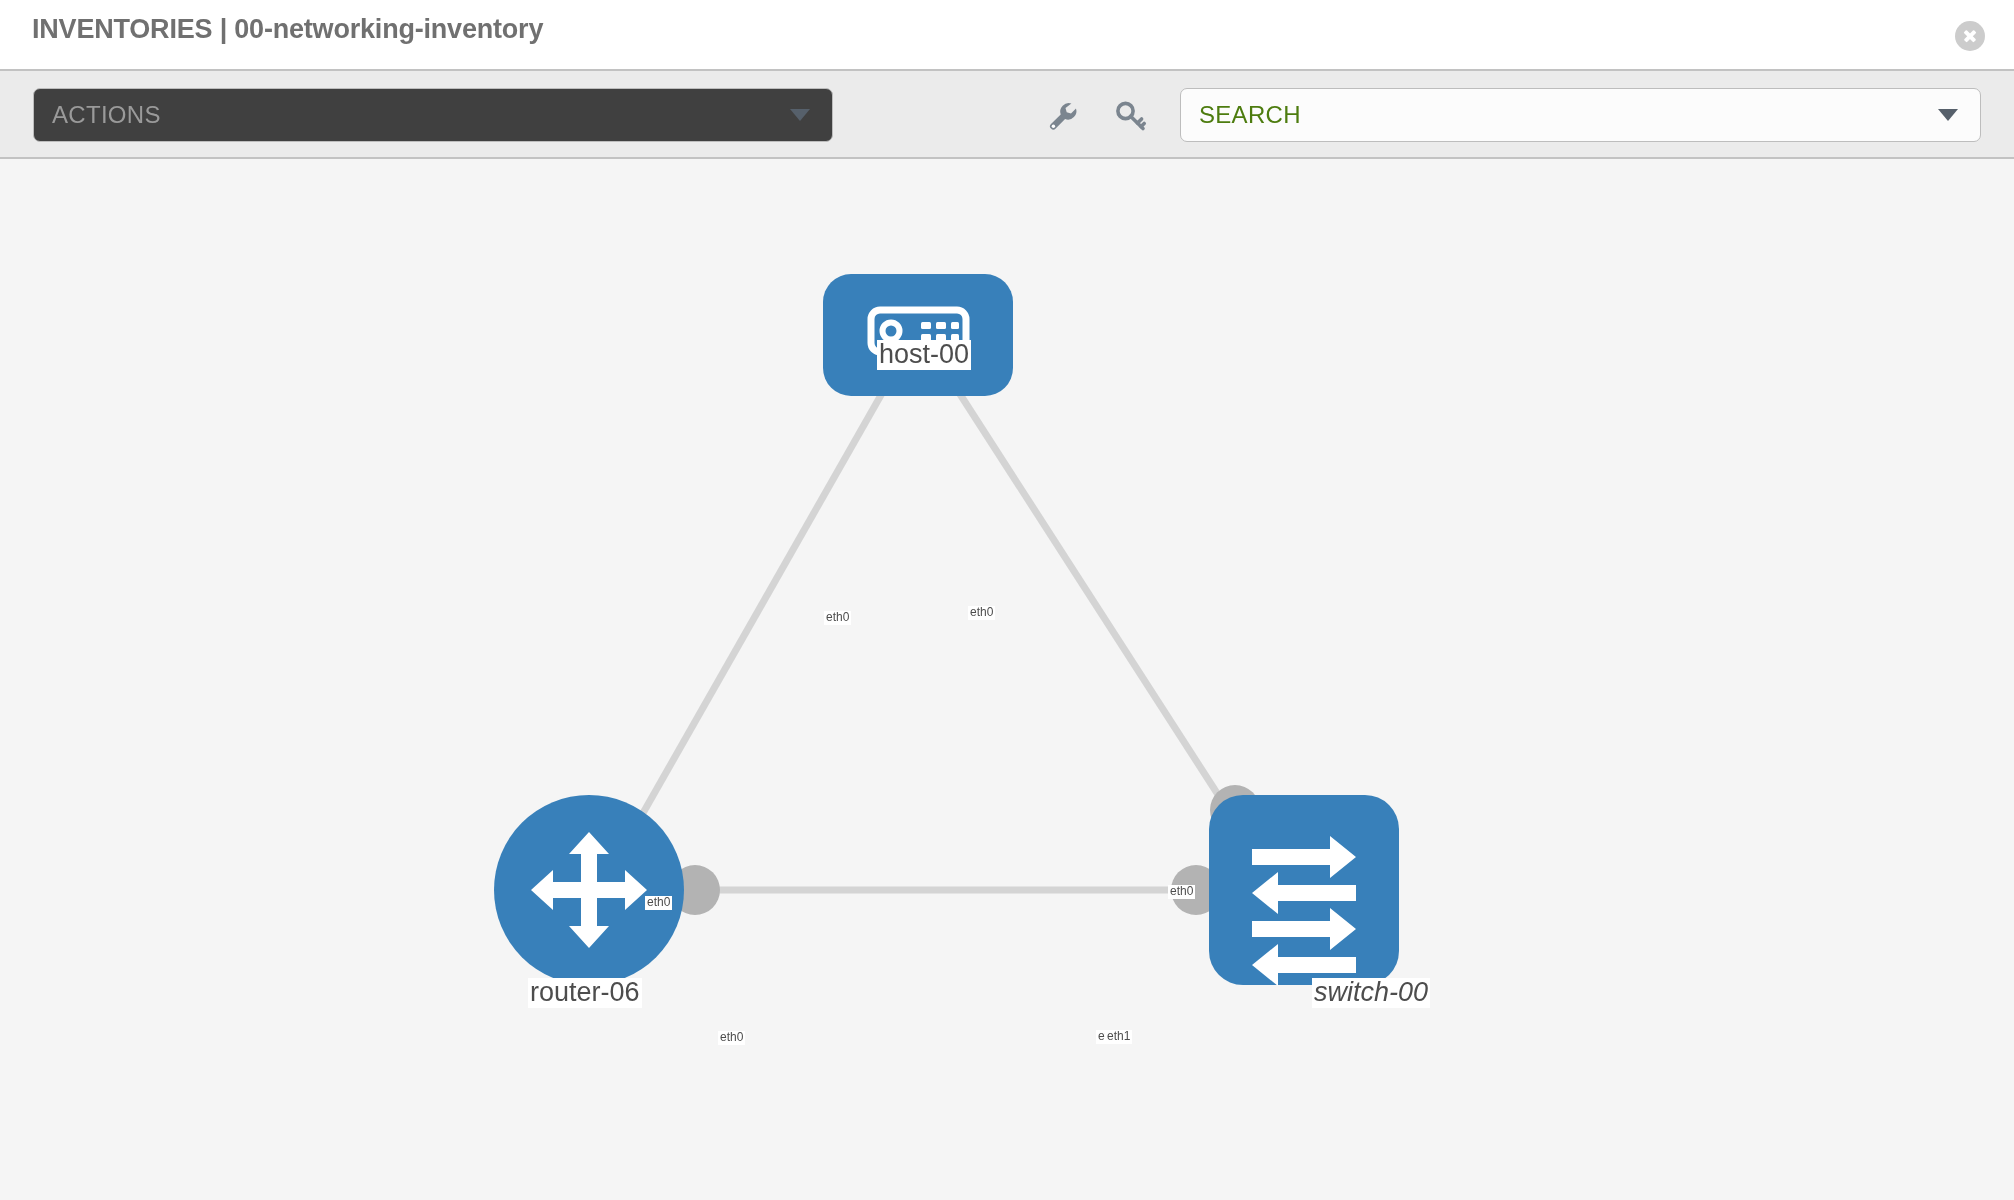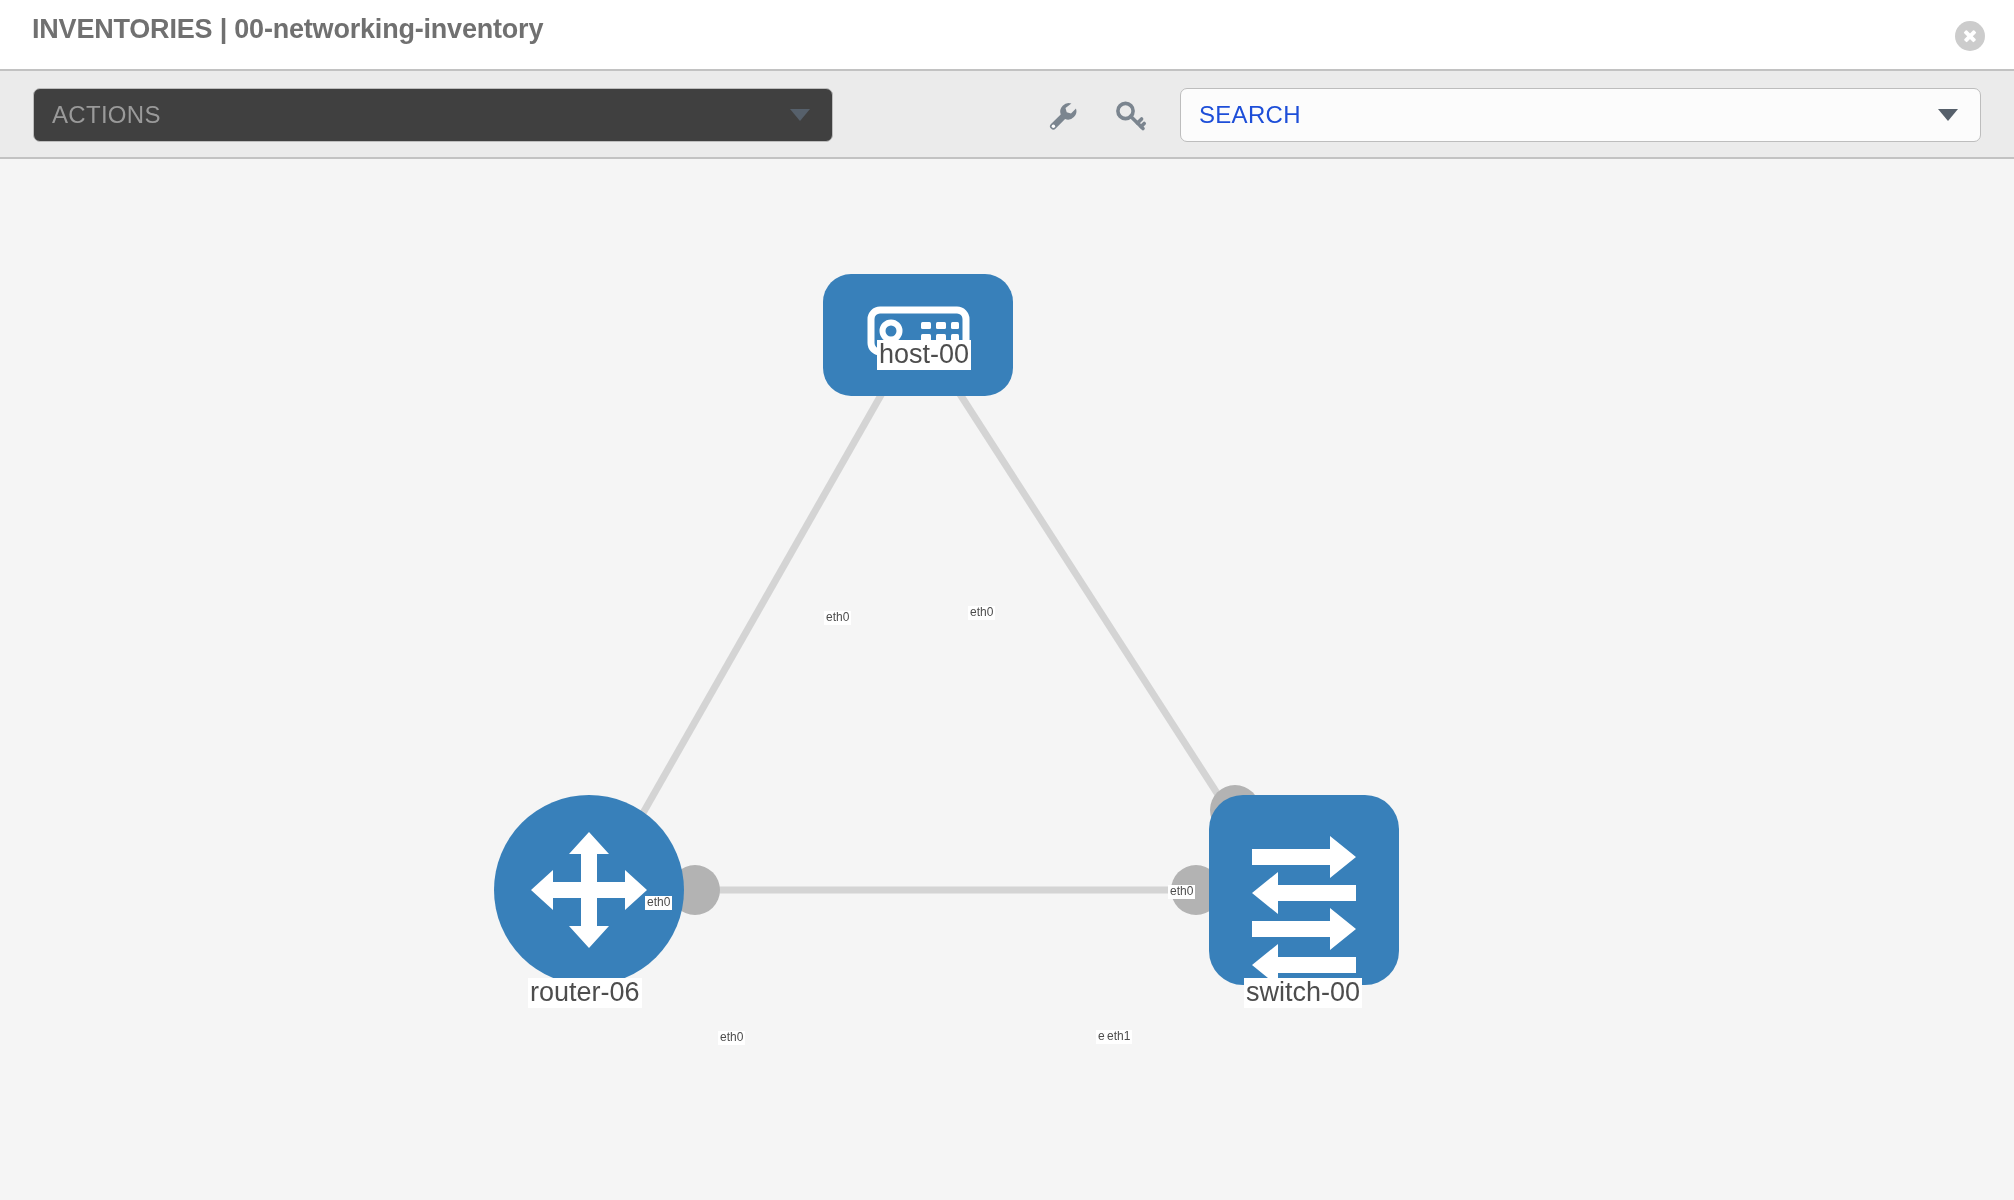--- a/index.html
+++ b/index.html
@@ -112,21 +112,21 @@
     background: #fcfcfc;
     border: 1px solid #bdbdbd;
     border-radius: 7px;
     cursor: text;
   }
   .search-box .placeholder {
     position: absolute;
     left: 18px; top: 50%;
     transform: translateY(-50%);
     font-size: 24px;
-    color: #1d4ed8;
+    color: #4d7c0f;
     letter-spacing: 0.3px;
     font-stretch: condensed;
   }
 
   
   .canvas {
     position: absolute;
     left: 0; top: 159px;
     width: 2014px; height: 1041px;
     background: #f5f5f5;
@@ -257,21 +257,21 @@
 
           <path d="M1356 798 h-78 v-13 l-26 21 26 21 v-13 h78 z"></path>
         </g>
       </g>
     </svg>
 
     <div class="node-label" style="left:877px; top:181px;text-align:right;">host-00</div>
 
     <div class="node-label" style="left:528px; top:819px;">router-06</div>
 
-    <div class="node-label" style="left:1244px; top:819px;">switch-00</div>
+    <div class="node-label" style="left:1312px; top:819px;font-style:italic;">switch-00</div>
 
     <div class="iface-label" style="left:824px; top:452px;">eth0</div>
 
     <div class="iface-label" style="left:968px; top:447px;">eth0</div>
 
     <div class="iface-label" style="left:645px; top:737px;">eth0</div>
 
     <div class="iface-label" style="left:1168px; top:726px;">eth0</div>
 
     <div class="iface-label" style="left:718px; top:872px;">eth0</div>

